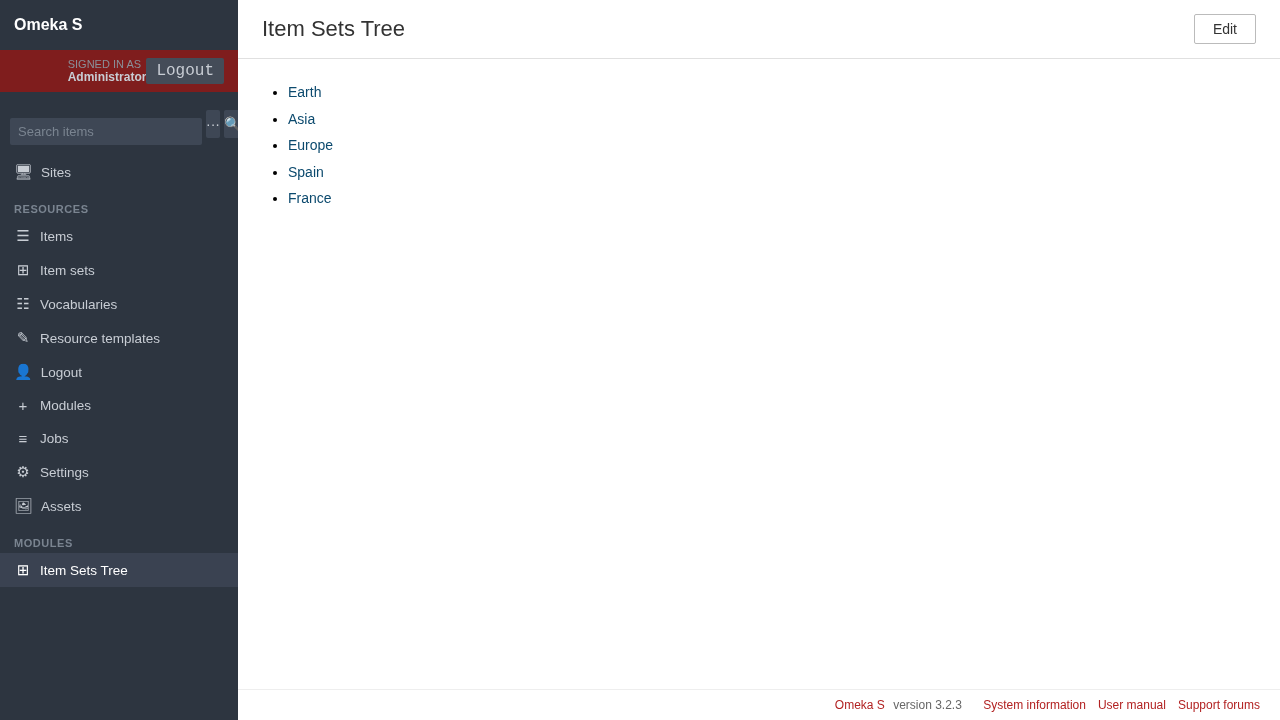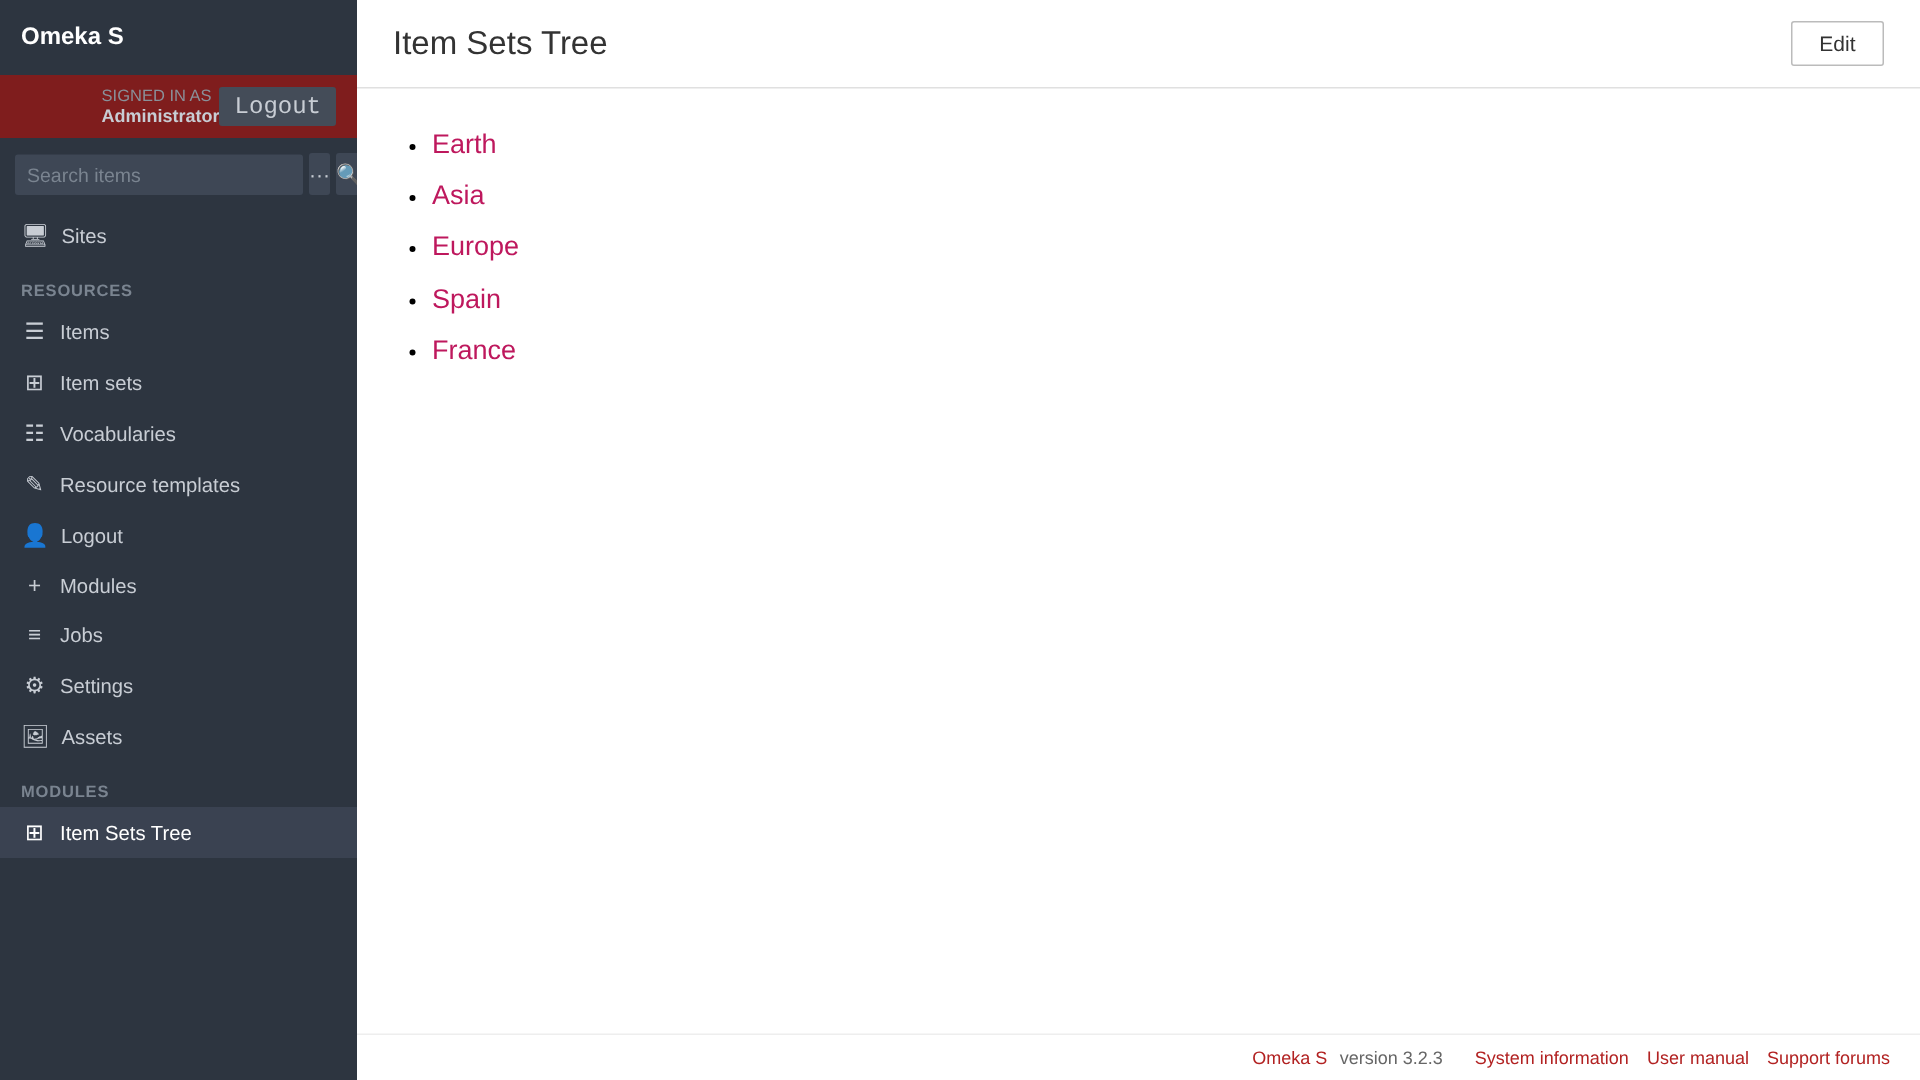--- a/index.html
+++ b/index.html
@@ -57,20 +57,21 @@
     }
     .search-input {
       flex: 1;
       background: #3e4755;
       border: none;
       color: #bef264;
       padding: 6px 8px;
       font-size: 13px;
       border-radius: 2px;
       outline: none;
+      margin-top: 16px;
     }
     .search-input::placeholder { color: #7a8490; }
     .search-btn, .search-opts-btn {
       background: #3e4755;
       border: none;
       color: #c8cdd4;
       width: 28px;
       height: 28px;
       cursor: pointer;
       display: flex;
@@ -141,23 +142,23 @@
       overflow-y: auto;
     }
 
     .tree-list {
       list-style: disc;
       padding-left: 20px;
       line-height: 1.9;
     }
     .tree-list li { }
     .tree-list a {
-      color: #be185d;
+      color: #0c4a6e;
       text-decoration: none;
-      font-size: 18px;
+      font-size: 14px;
     }
 
     
     .footer {
       width: 100%;
       text-align: right;
       padding: 8px 20px;
       font-size: 12px;
       color: #666;
       border-top: 1px solid #eee;

